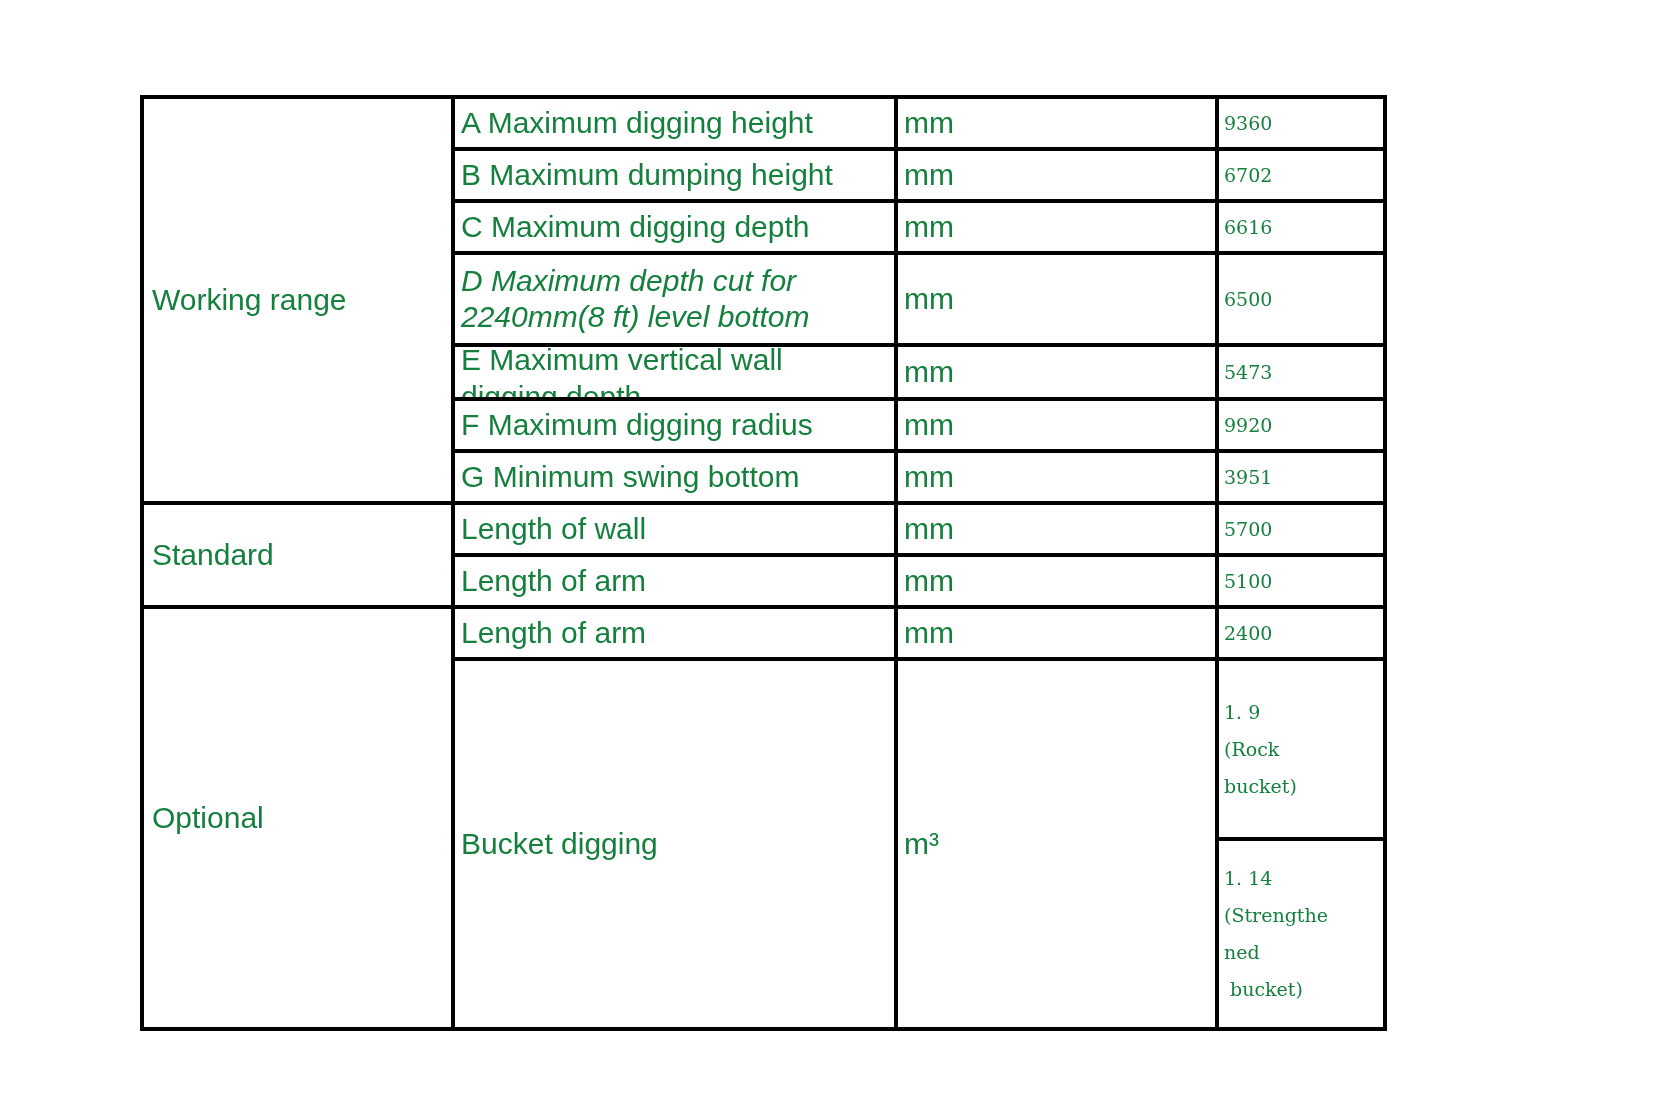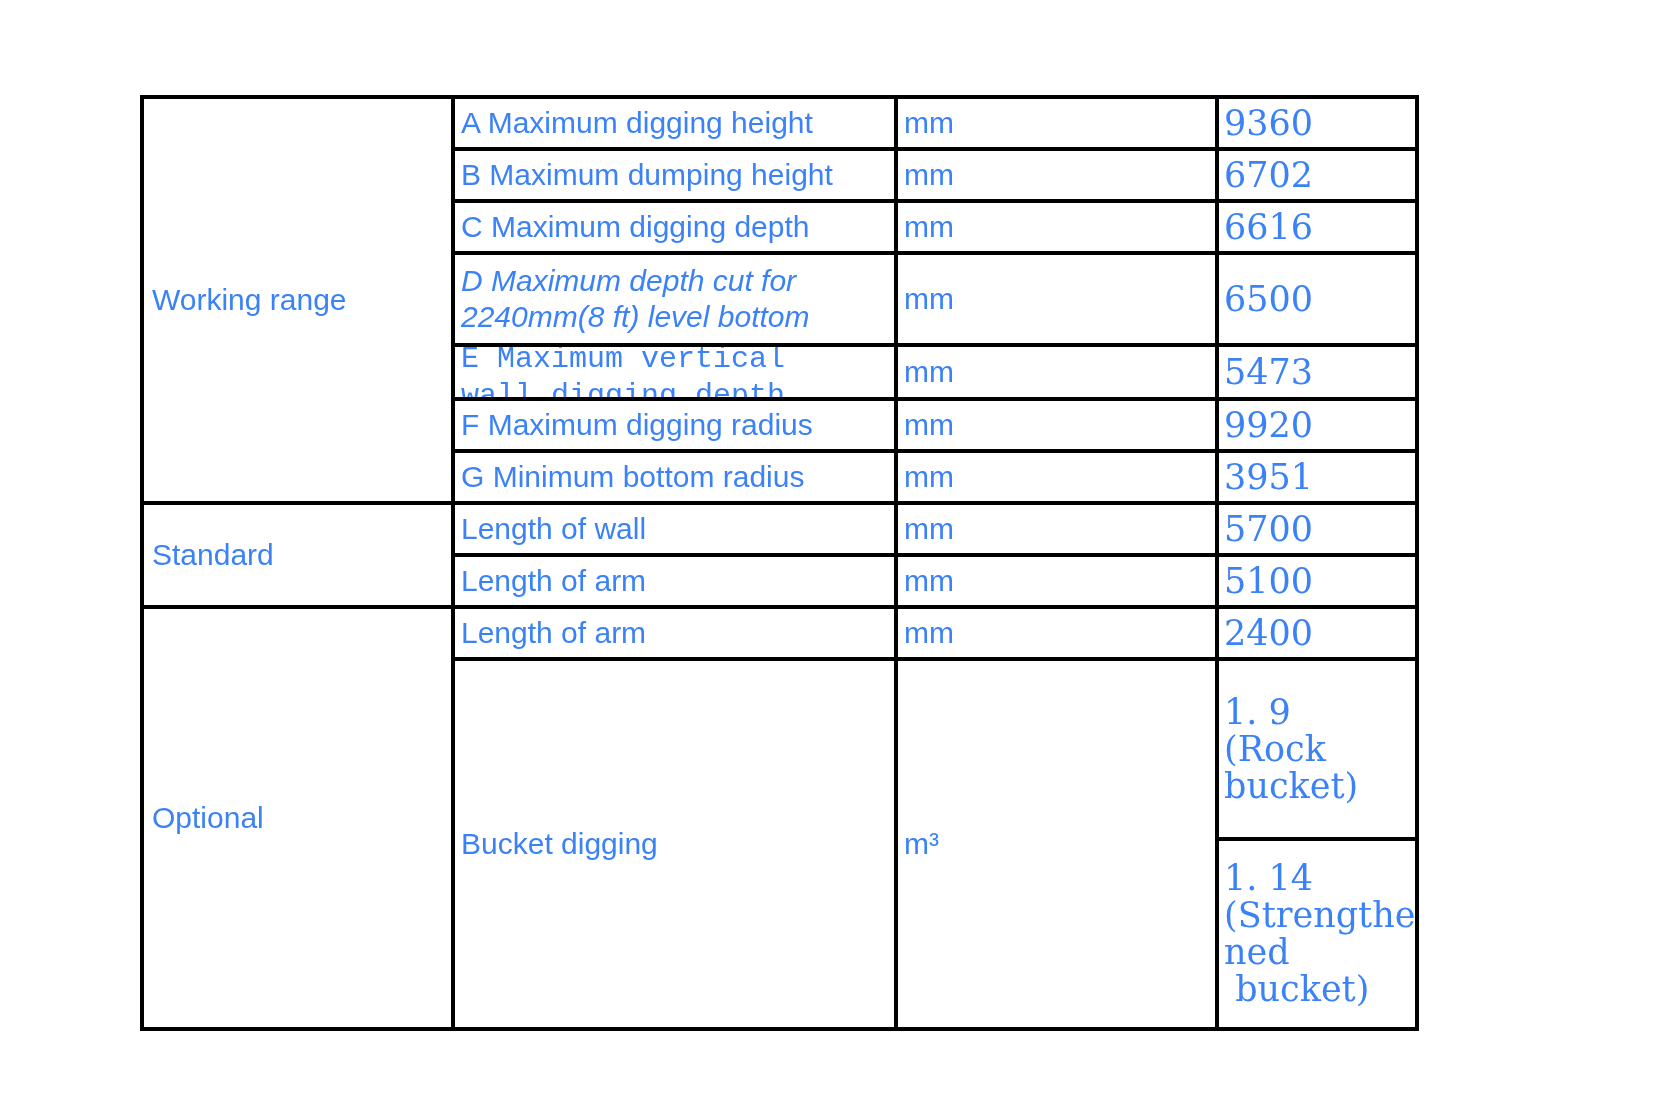--- a/index.html
+++ b/index.html
@@ -15,54 +15,53 @@
       position: absolute;
       left: 140px;
       top: 95px;
       border-collapse: collapse;
       table-layout: fixed;
       background: #ffffff;
     }
     .spec-table td {
       border: 4px solid #000000;
       background: #ffffff;
-      color: #3b82f6;
+      color: #15803d;
       font-family: "Liberation Sans", sans-serif;
       font-size: 30px;
       vertical-align: middle;
       padding: 0 0 0 6px;
       overflow: hidden;
       line-height: 36px;
     }
     td.cat-cell {
       padding-left: 8px;
     }
     td.param-cell .wrap2 {
       max-width: 430px;
       font-style: italic;
     }
     
     td.param-cell-clipped {
       vertical-align: top;
       padding-top: 0;
       padding-bottom: 0;
-      font-family: Liberation Mono, monospace;
     }
     .clip-box {
       height: 50px;
       overflow: hidden;
     }
     .clip-box .clip-inner {
       max-width: 380px;
       line-height: 37px;
       margin-top: -6px;
     }
     td.value-cell {
       font-family: "DejaVu Serif", serif;
-      font-size: 35px;
+      font-size: 19px;
       padding-left: 5px;
       line-height: 37px;
       margin-left: 41px;
     }
     td.value-cell .vline {
       white-space: pre;
       line-height: 37px;
     }
   </style>
 </head>
@@ -108,21 +107,21 @@
       </td>
       <td class="unit-cell">mm</td>
       <td class="value-cell">5473</td>
     </tr>
     <tr style="height:52px">
       <td class="param-cell">F Maximum digging radius</td>
       <td class="unit-cell">mm</td>
       <td class="value-cell">9920</td>
     </tr>
     <tr style="height:52px">
-      <td class="param-cell">G Minimum bottom radius</td>
+      <td class="param-cell">G Minimum swing bottom</td>
       <td class="unit-cell">mm</td>
       <td class="value-cell">3951</td>
     </tr>
 
     <tr style="height:52px">
       <td class="cat-cell" rowspan="2">Standard</td>
       <td class="param-cell">Length of wall</td>
       <td class="unit-cell">mm</td>
       <td class="value-cell">5700</td>
     </tr>

